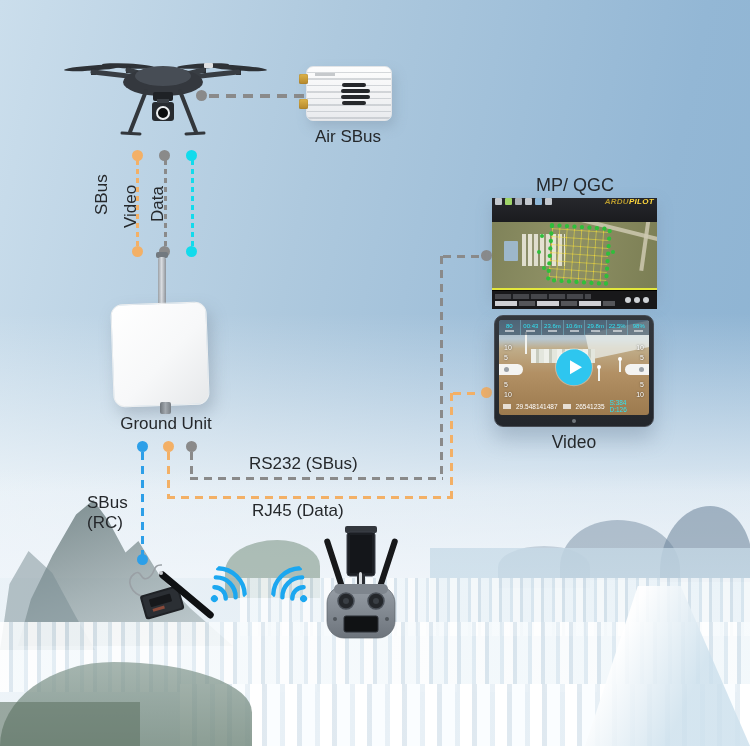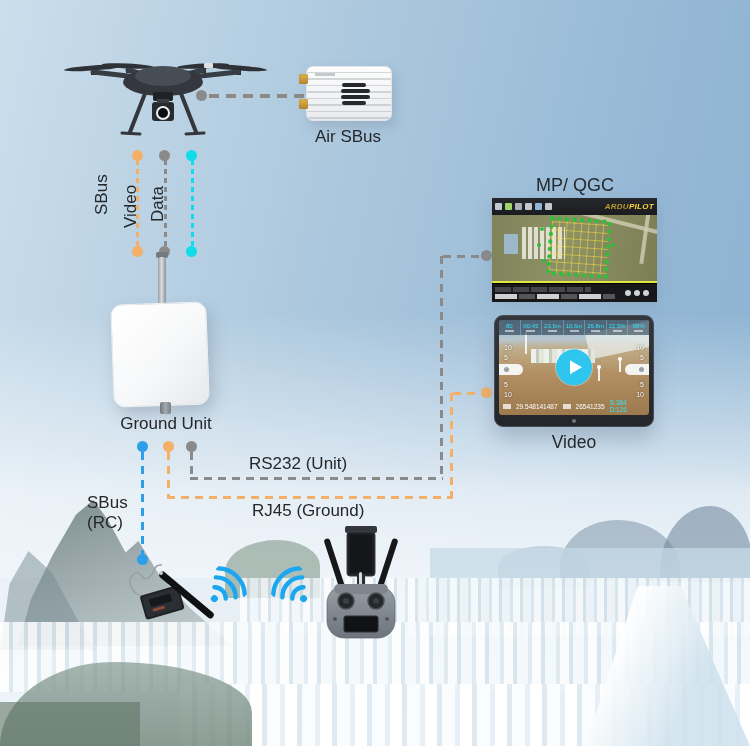--- a/index.html
+++ b/index.html
@@ -38,21 +38,21 @@
     background:linear-gradient(135deg,#ffffff 0%,#f7f8f9 55%,#e6e8ea 100%);
     border:1px solid #eceeef;box-shadow:4px 8px 16px rgba(115,130,145,.38);}
   .gu-rod{position:absolute;left:158px;top:257px;width:8px;height:48px;border-radius:3px 3px 0 0;
     background:linear-gradient(90deg,#9aa0a6,#dadde1 45%,#8d9399);}
   .gu-cap{position:absolute;left:156px;top:252px;width:12px;height:6px;border-radius:2px;background:#72797f;}
   .gu-conn{position:absolute;left:160px;top:402px;width:11px;height:12px;border-radius:2px;
     background:linear-gradient(90deg,#6f757b,#a3a9af 50%,#787e84);}
   
   .mp-shot{position:absolute;left:492px;top:198px;width:165px;height:99px;
     box-shadow:0 6px 14px rgba(120,140,160,.35);background:#151517;}
-  .mp-bar{height:17px;background:linear-gradient(#27282c,#1b1c1f);display:flex;align-items:center;gap:3px;padding:0 3px;}
+  .mp-bar{height:24px;background:linear-gradient(#27282c,#1b1c1f);display:flex;gap:3px;padding:0 3px;}
   .mp-ico{width:7px;height:7px;border-radius:1px;background:#c3c8ce;flex:none;}
   .mp-logo{margin-left:auto;font-size:8px;font-weight:bold;font-style:italic;letter-spacing:.3px;line-height:1;}
   .mp-map{position:relative;height:68px;overflow:hidden;
     background:linear-gradient(100deg,#80835a 0%,#8f9165 45%,#7b7e54 100%);}
   .mp-pond{position:absolute;left:7%;top:28%;width:9%;height:30%;background:#9db7cb;border-radius:1px;}
   .mp-bld{position:absolute;left:18%;top:18%;width:26%;height:46%;
     background:repeating-linear-gradient(90deg,rgba(228,226,212,.95) 0 4px,rgba(140,142,110,.6) 4px 6px,rgba(238,236,222,.9) 6px 10px,rgba(155,155,125,.6) 10px 12px);}
   .mp-road{position:absolute;background:rgba(206,201,176,.85);}
   .mp-yline{position:absolute;left:0;bottom:0;width:100%;height:2px;background:#e3e73b;}
   .mp-panel{position:relative;height:18px;background:#18181a;border-top:1px solid #000;}
@@ -356,21 +356,21 @@
       <circle cx="65" cy="95" r="2" fill="#50565c"></circle>
     </svg>
   </div>
 
   <div class="lbl center" style="left:304px;top:127px;width:88px;">Air SBus</div>
   <div class="lbl vlbl" style="left:112px;top:195px;">SBus</div>
   <div class="lbl vlbl" style="left:141px;top:208px;">Video</div>
   <div class="lbl vlbl" style="left:168px;top:202px;">Data</div>
   <div class="lbl center" style="left:490px;top:175px;width:170px;font-size:18px;">MP/ QGC</div>
   <div class="lbl center" style="left:108px;top:414px;width:116px;">Ground Unit</div>
-  <div class="lbl" style="left:249px;top:454px;">RS232 (Unit)</div>
-  <div class="lbl" style="left:252px;top:501px;">RJ45 (Ground)</div>
+  <div class="lbl" style="left:249px;top:454px;">RS232 (SBus)</div>
+  <div class="lbl" style="left:252px;top:501px;">RJ45 (Data)</div>
   <div class="lbl" style="left:87px;top:493px;">
     <span style="display:block;">SBus</span>
     <span style="display:block;">(RC)</span>
   </div>
   <div class="lbl center" style="left:494px;top:432px;width:160px;font-size:17.5px;">Video</div>
 
 </div>
 
 </body></html>

